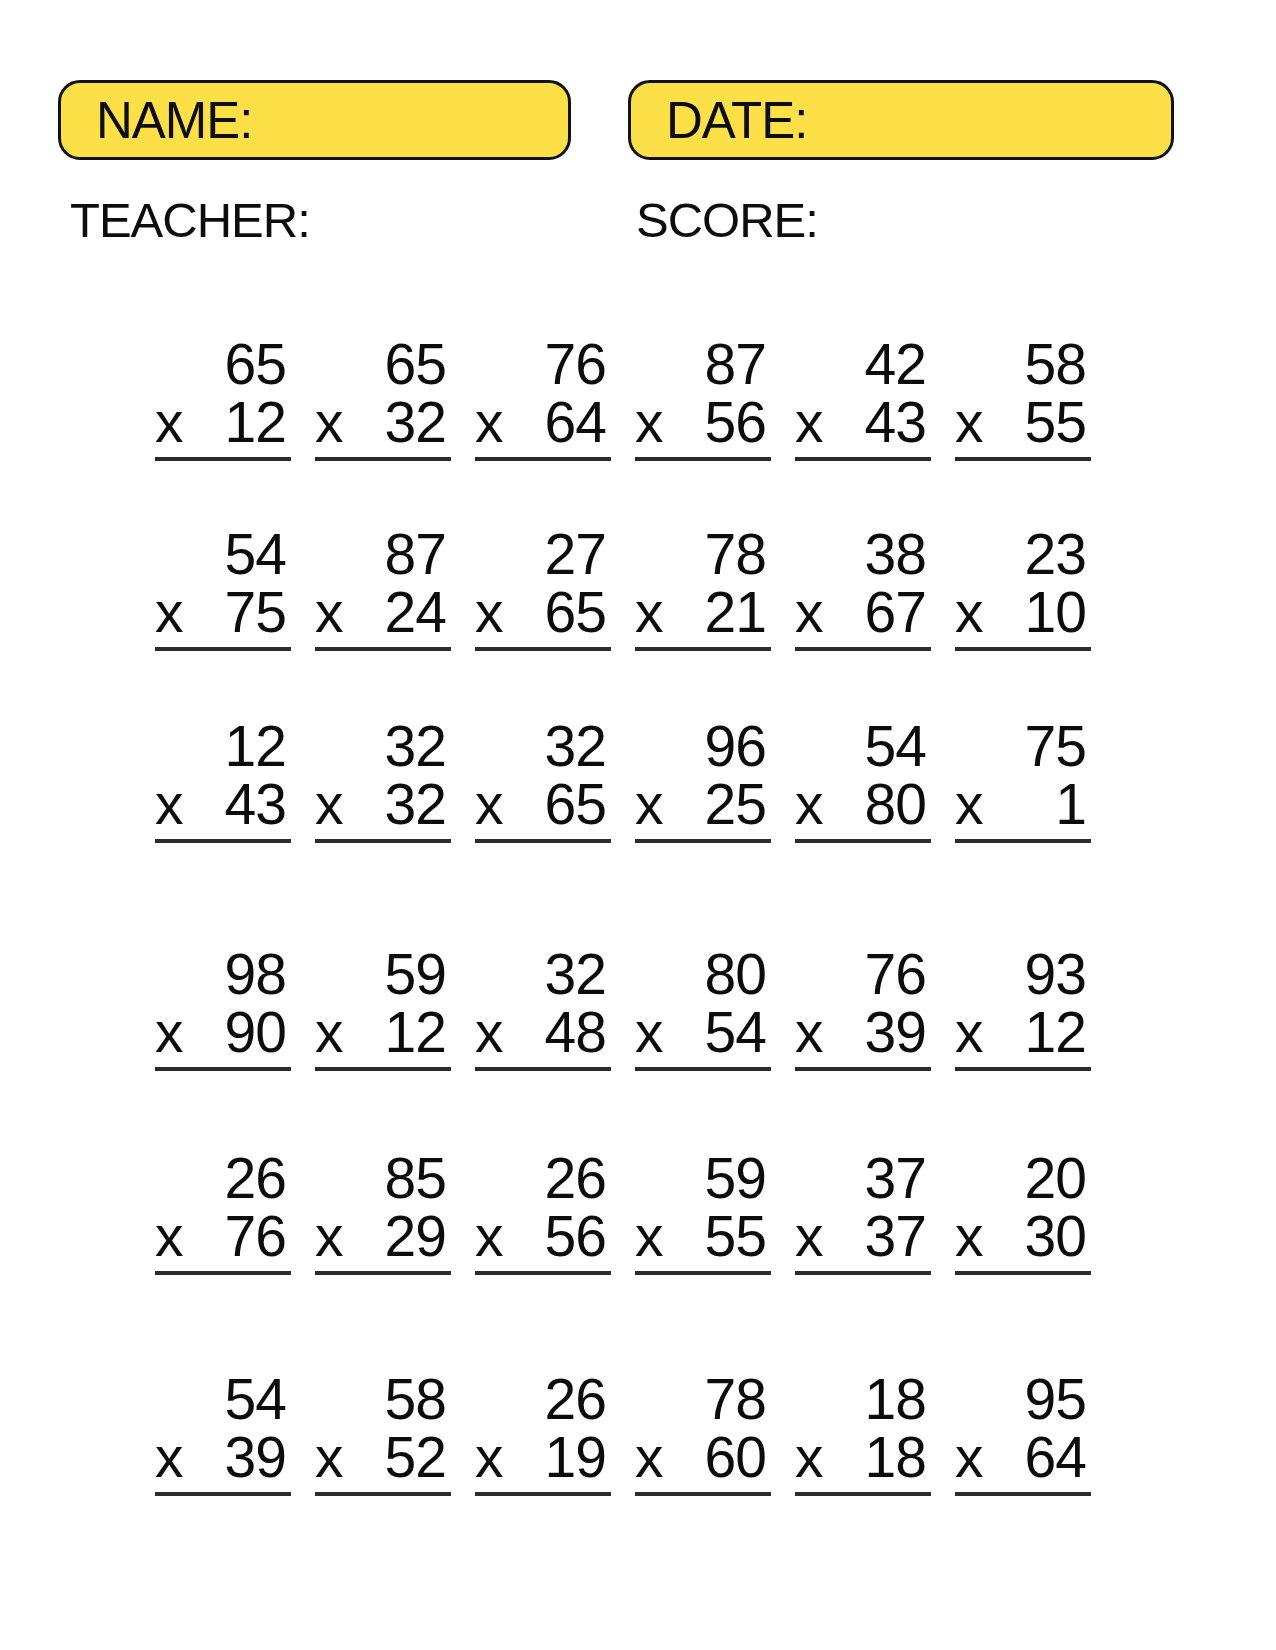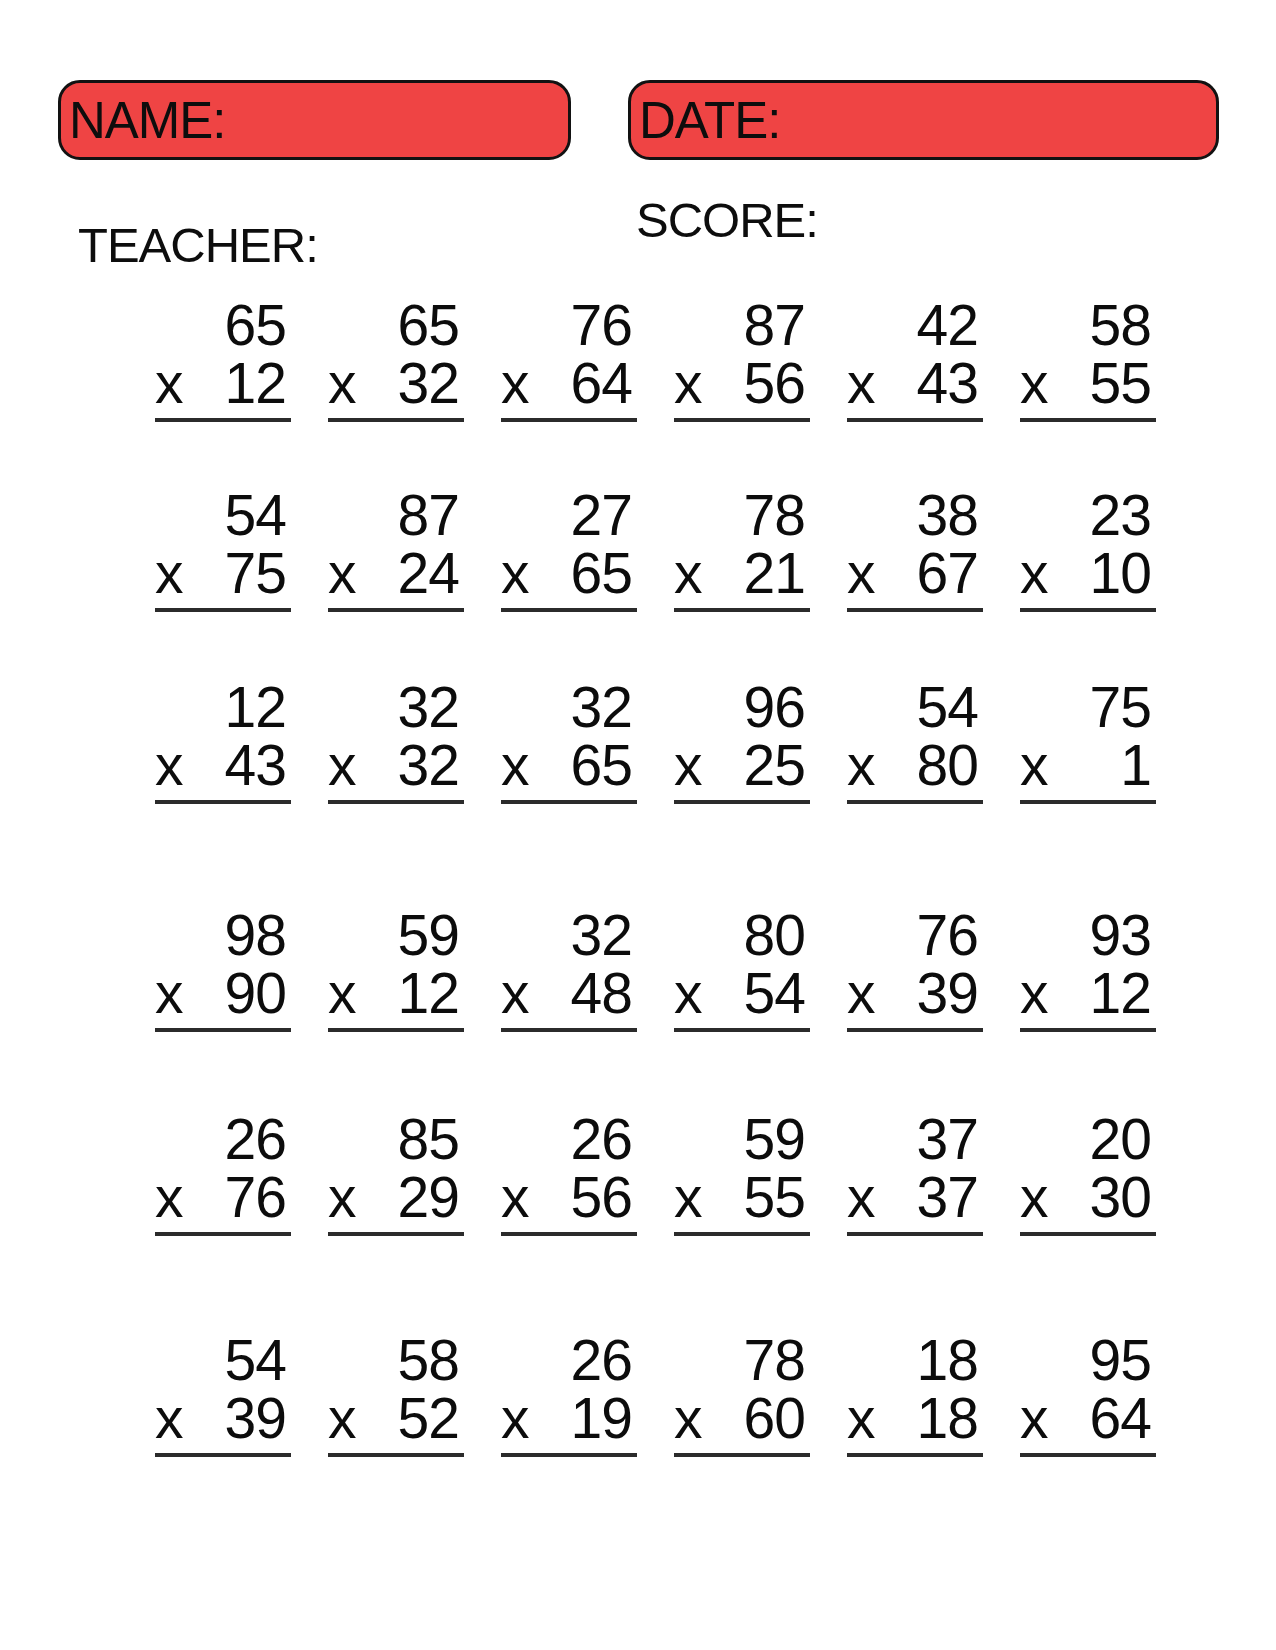--- a/index.html
+++ b/index.html
@@ -14,55 +14,56 @@
   }
 
   
   .field-box {
     position: absolute;
     top: 80px;
     height: 80px;
     box-sizing: border-box;
     border: 3px solid #121212;
     border-radius: 22px;
-    background: #ef4444;
+    background: #fde047;
     display: flex;
     align-items: center;
-    padding-left: 8px;
+    padding-left: 35px;
     text-align: center;
   }
   #name-box { left: 58px;  width: 513px; }
-  #date-box { left: 628px; width: 591px; }
+  #date-box { left: 628px; width: 546px; }
   .field-label {
     font-size: 51px;
     letter-spacing: -1px;
     color: #0d0d0d;
     white-space: nowrap;
   }
 
   .sub-label {
     position: absolute;
     top: 192px;
     font-size: 49px;
     letter-spacing: -1px;
     color: #0d0d0d;
     white-space: nowrap;
   }
-  #teacher-label { left: 78px; margin-top: 25px; }
+  #teacher-label { left: 70px; }
   #score-label   { left: 636px; }
 
   
   #problems {
     position: absolute;
     left: 155px;
     top: 297px;
   }
   .prob-row {
     display: flex;
-    gap: 37px;
+    gap: 24px;
+    margin-top: 39px;
   }
   .prob-row:nth-child(1) { margin-bottom: 65px; }
   .prob-row:nth-child(2) { margin-bottom: 67px; }
   .prob-row:nth-child(3) { margin-bottom: 103px; }
   .prob-row:nth-child(4) { margin-bottom: 79px; }
   .prob-row:nth-child(5) { margin-bottom: 96px; }
 
   .problem {
     width: 136px;
     font-size: 57px;

